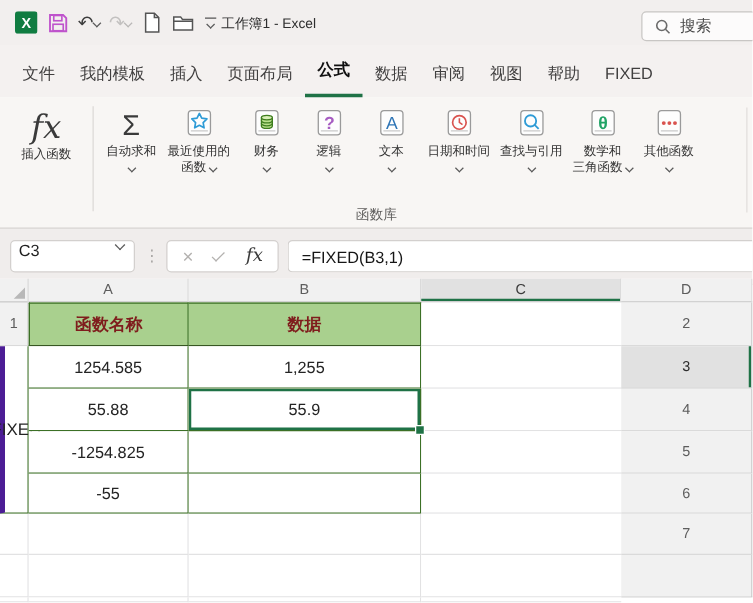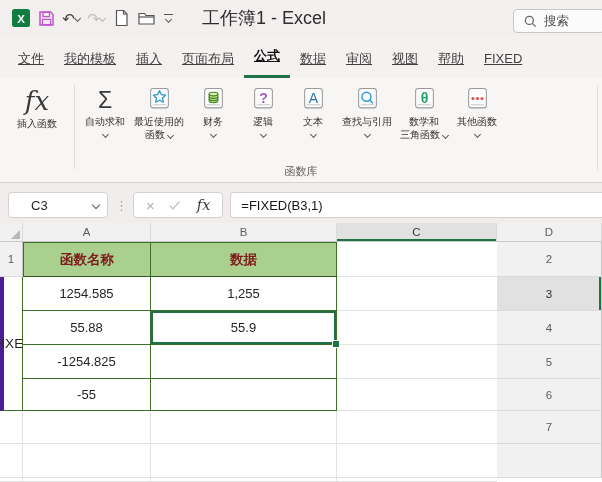--- a/index.html
+++ b/index.html
@@ -13,47 +13,47 @@
   
   .titlebar { height:36px; background:#f2efee; display:flex; align-items:center; padding-left:10px; position:relative; }
   .qat-icon { width:22px; height:22px; display:flex; align-items:center; justify-content:center; margin-right:3px; }
   .arrow-glyph { font-size:15px; color:#3d3d3d; line-height:1; }
   .arrow-glyph.disabled { color:#c3c1c0; }
   .cv { display:inline-block; width:5px; height:5px; border-right:1.4px solid #5a5a5a; border-bottom:1.4px solid #5a5a5a; transform:rotate(45deg); }
   .cv.small { width:4px; height:4px; }
   .cv.light { border-color:#b9b7b6; }
   .qat-more { display:flex; flex-direction:column; align-items:center; margin:0 4px; }
   .qat-more .bar { width:9px; height:0; border-top:1.5px solid #555; margin-bottom:2px; }
-  .app-title { margin-left:25px; font-size:18px; color:#2e2e2e; white-space:nowrap; }
+  .app-title { margin-left:0; font-size:11px; color:#2e2e2e; white-space:nowrap; }
   .search-box { position:absolute; right:-3px; top:9px; width:92px; height:24px; border:1px solid #c8c6c4;
     border-radius:4px; background:#fcfbfb; display:flex; align-items:center; padding-left:10px; gap:7px;
     font-size:12.5px; color:#4a4a4a; box-sizing:border-box; }
 
   
   .tabrow { height:42px; background:#f4f1f0; display:flex; align-items:flex-end; padding-left:8px; }
-  .tab { padding:0 10px; font-size:13px; color:#403f3f; height:33px; line-height:28px; white-space:nowrap;text-decoration:underline; }
+  .tab { padding:0 10px; font-size:13px; color:#403f3f; height:33px; line-height:28px; white-space:nowrap; }
   .tab.active { color:#0f0f0f; font-weight:bold; border-bottom:3px solid #1f7246; }
 
   
   .ribbon { height:99px; background:#f8f6f4; border-bottom:1px solid #d5d2d0; position:relative;
     display:flex; align-items:flex-start; padding:5px 0 0 4px; box-sizing:content-box; }
   .ribbon::after { content:""; position:absolute; right:4px; top:8px; height:84px; width:1px; background:#e1dedb; }
   .rbtn { display:flex; flex-direction:column; align-items:center; padding:1px 4px 0; min-width:42px; }
   .ricon { height:30px; display:flex; align-items:center; justify-content:center; margin-bottom:1px; }
   .rbtn.large { min-width:58px; padding-top:3px; }
   .rlabel { font-size:10px; color:#333; text-align:center; line-height:1.3; white-space:nowrap; }
   .rlabel .cv { margin-left:3px; }
   .rchev { margin-top:4px; }
   .rsep { width:1px; background:#dcd9d6; height:84px; margin:2px 5px 0 4px; }
   .ribbon-group-label { position:absolute; bottom:3px; left:0; width:602px; text-align:center; font-size:11px; color:#605f5e; }
 
   
   .fbar { height:44px; background:#f0edec; border-bottom:1px solid #c9c7c5; display:flex; align-items:center; padding-left:8px; }
   .namebox { width:100px; height:26px; background:#fff; border:1px solid #d3d0ce; border-radius:4px;
-    display:flex; align-items:center; padding:0 8px 0 22px; font-size:13px; color:#1f1f1f; box-sizing:border-box; }
+    display:flex; padding:0 8px 0 6px; font-size:13px; color:#1f1f1f; box-sizing:border-box; }
   .namebox .cv { margin-left:auto; }
   .fbar-sep { margin:0 5px 0 7px; color:#a9a7a5; font-size:13px; }
   .fbtns { height:26px; background:#fff; border:1px solid #d3d0ce; border-radius:4px; display:flex;
     align-items:center; padding:0 12px; gap:16px; box-sizing:border-box; }
   .x-glyph { font-size:15px; color:#b3b1af; line-height:1; }
   .ck { display:inline-block; width:9px; height:4px; border-left:1.6px solid #b3b1af; border-bottom:1.6px solid #b3b1af; transform:rotate(-45deg) translateY(-2px); }
   .fx-glyph { font-family:"DejaVu Serif","Liberation Serif",serif; font-style:italic; font-size:14.5px; color:#3a3a3a; }
   .finput { flex:1; height:26px; background:#fff; border:1px solid #d3d0ce; border-right:none; border-radius:4px 0 0 4px;
     margin-left:7px; display:flex; align-items:center; padding-left:10px; font-size:13px; color:#161616; box-sizing:border-box; }
 
@@ -224,20 +224,34 @@
           <div class="rlabel">
             <div>文本</div>
           </div>
           <div class="rchev cv small"></div>
         </div>
         <div class="rbtn">
           <div class="ricon">
             <svg width="23" height="24" viewBox="0 0 22 23">
               <rect x="2.5" y="1.5" width="17" height="18.5" rx="2.5" fill="#fdfdfd" stroke="#9a9a9a"></rect>
               <path d="M4.5 17 h13" stroke="#c9c9c9"></path>
+              <circle cx="11" cy="10.5" r="5.2" fill="none" stroke="#d9534f" stroke-width="1.3"></circle>
+              <path d="M11 7.2 v3.3 l2.4 1.6" fill="none" stroke="#d9534f" stroke-width="1.2"></path>
+            </svg>
+          </div>
+          <div class="rlabel">
+            <div>日期和时间</div>
+          </div>
+          <div class="rchev cv small"></div>
+        </div>
+        <div class="rbtn">
+          <div class="ricon">
+            <svg width="23" height="24" viewBox="0 0 22 23">
+              <rect x="2.5" y="1.5" width="17" height="18.5" rx="2.5" fill="#fdfdfd" stroke="#9a9a9a"></rect>
+              <path d="M4.5 17 h13" stroke="#c9c9c9"></path>
               <circle cx="10" cy="9.3" r="4.3" fill="none" stroke="#2e9bd6" stroke-width="1.4"></circle>
               <path d="M13.1 12.4 l3.1 3.1" stroke="#2e9bd6" stroke-width="1.4"></path>
             </svg>
           </div>
           <div class="rlabel">
             <div>查找与引用</div>
           </div>
           <div class="rchev cv small"></div>
         </div>
         <div class="rbtn">

